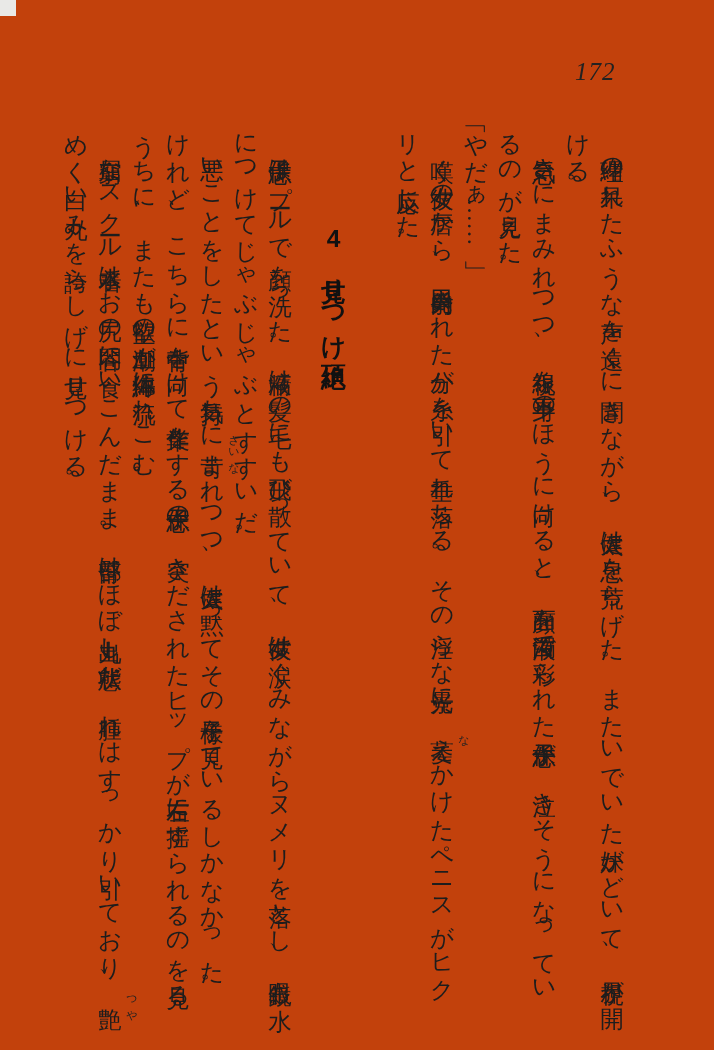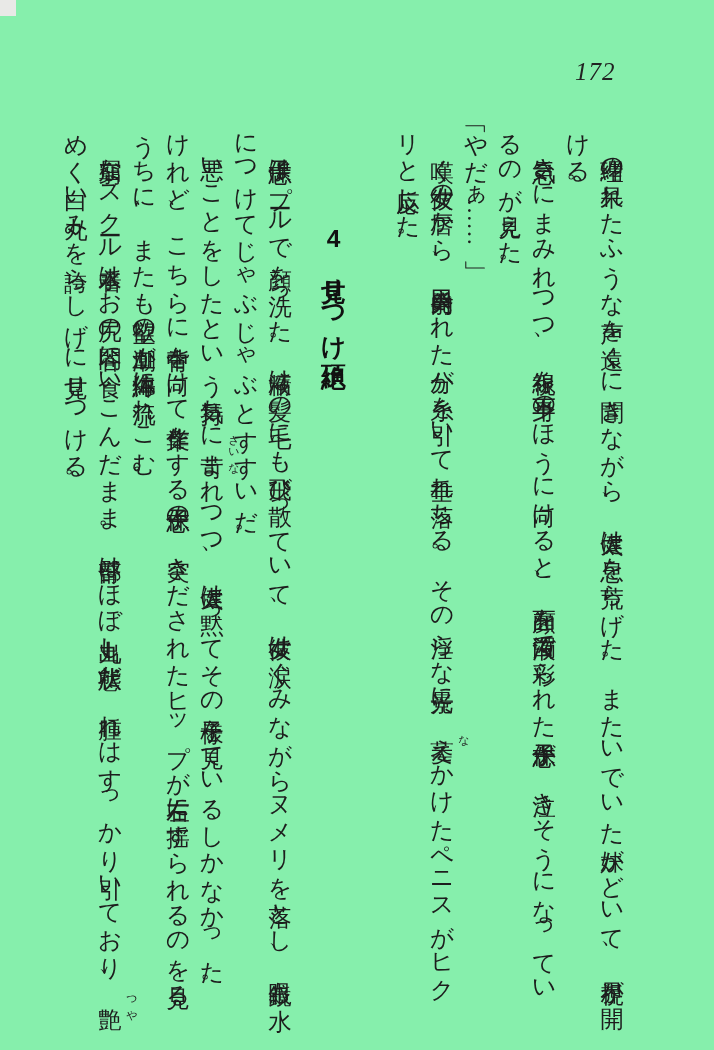--- a/index.html
+++ b/index.html
@@ -87,21 +87,21 @@
     font-size: 11px;
     line-height: 11px;
     letter-spacing: 1px;
     white-space: nowrap;
     color: #222;
   }
 </style>
 </head>
 <body>
 
-<div class="page" style="background: #86efac; color: rgb(29, 29, 29);">
+<div class="page" style="background: #c2410c; color: rgb(29, 29, 29);">
   <div class="scan-corner"></div>
 
   <div class="page-number">172</div>
 
   <div class="text-flow">
 
     <section id="paras-before">
         <p class="para indent">理緒の呆れたふうな声を遠くに聞きながら、健太は息を荒らげた。またいでいた妹がどいて、視界が開ける。</p>
         <p class="para indent">気怠さにまみれつつ、視線を下半身のほうに向けると、顔面を白濁液で彩られた志保子が、泣きそうになっているのが見えた。</p>
         <p class="para">「やだぁ……」</p>

